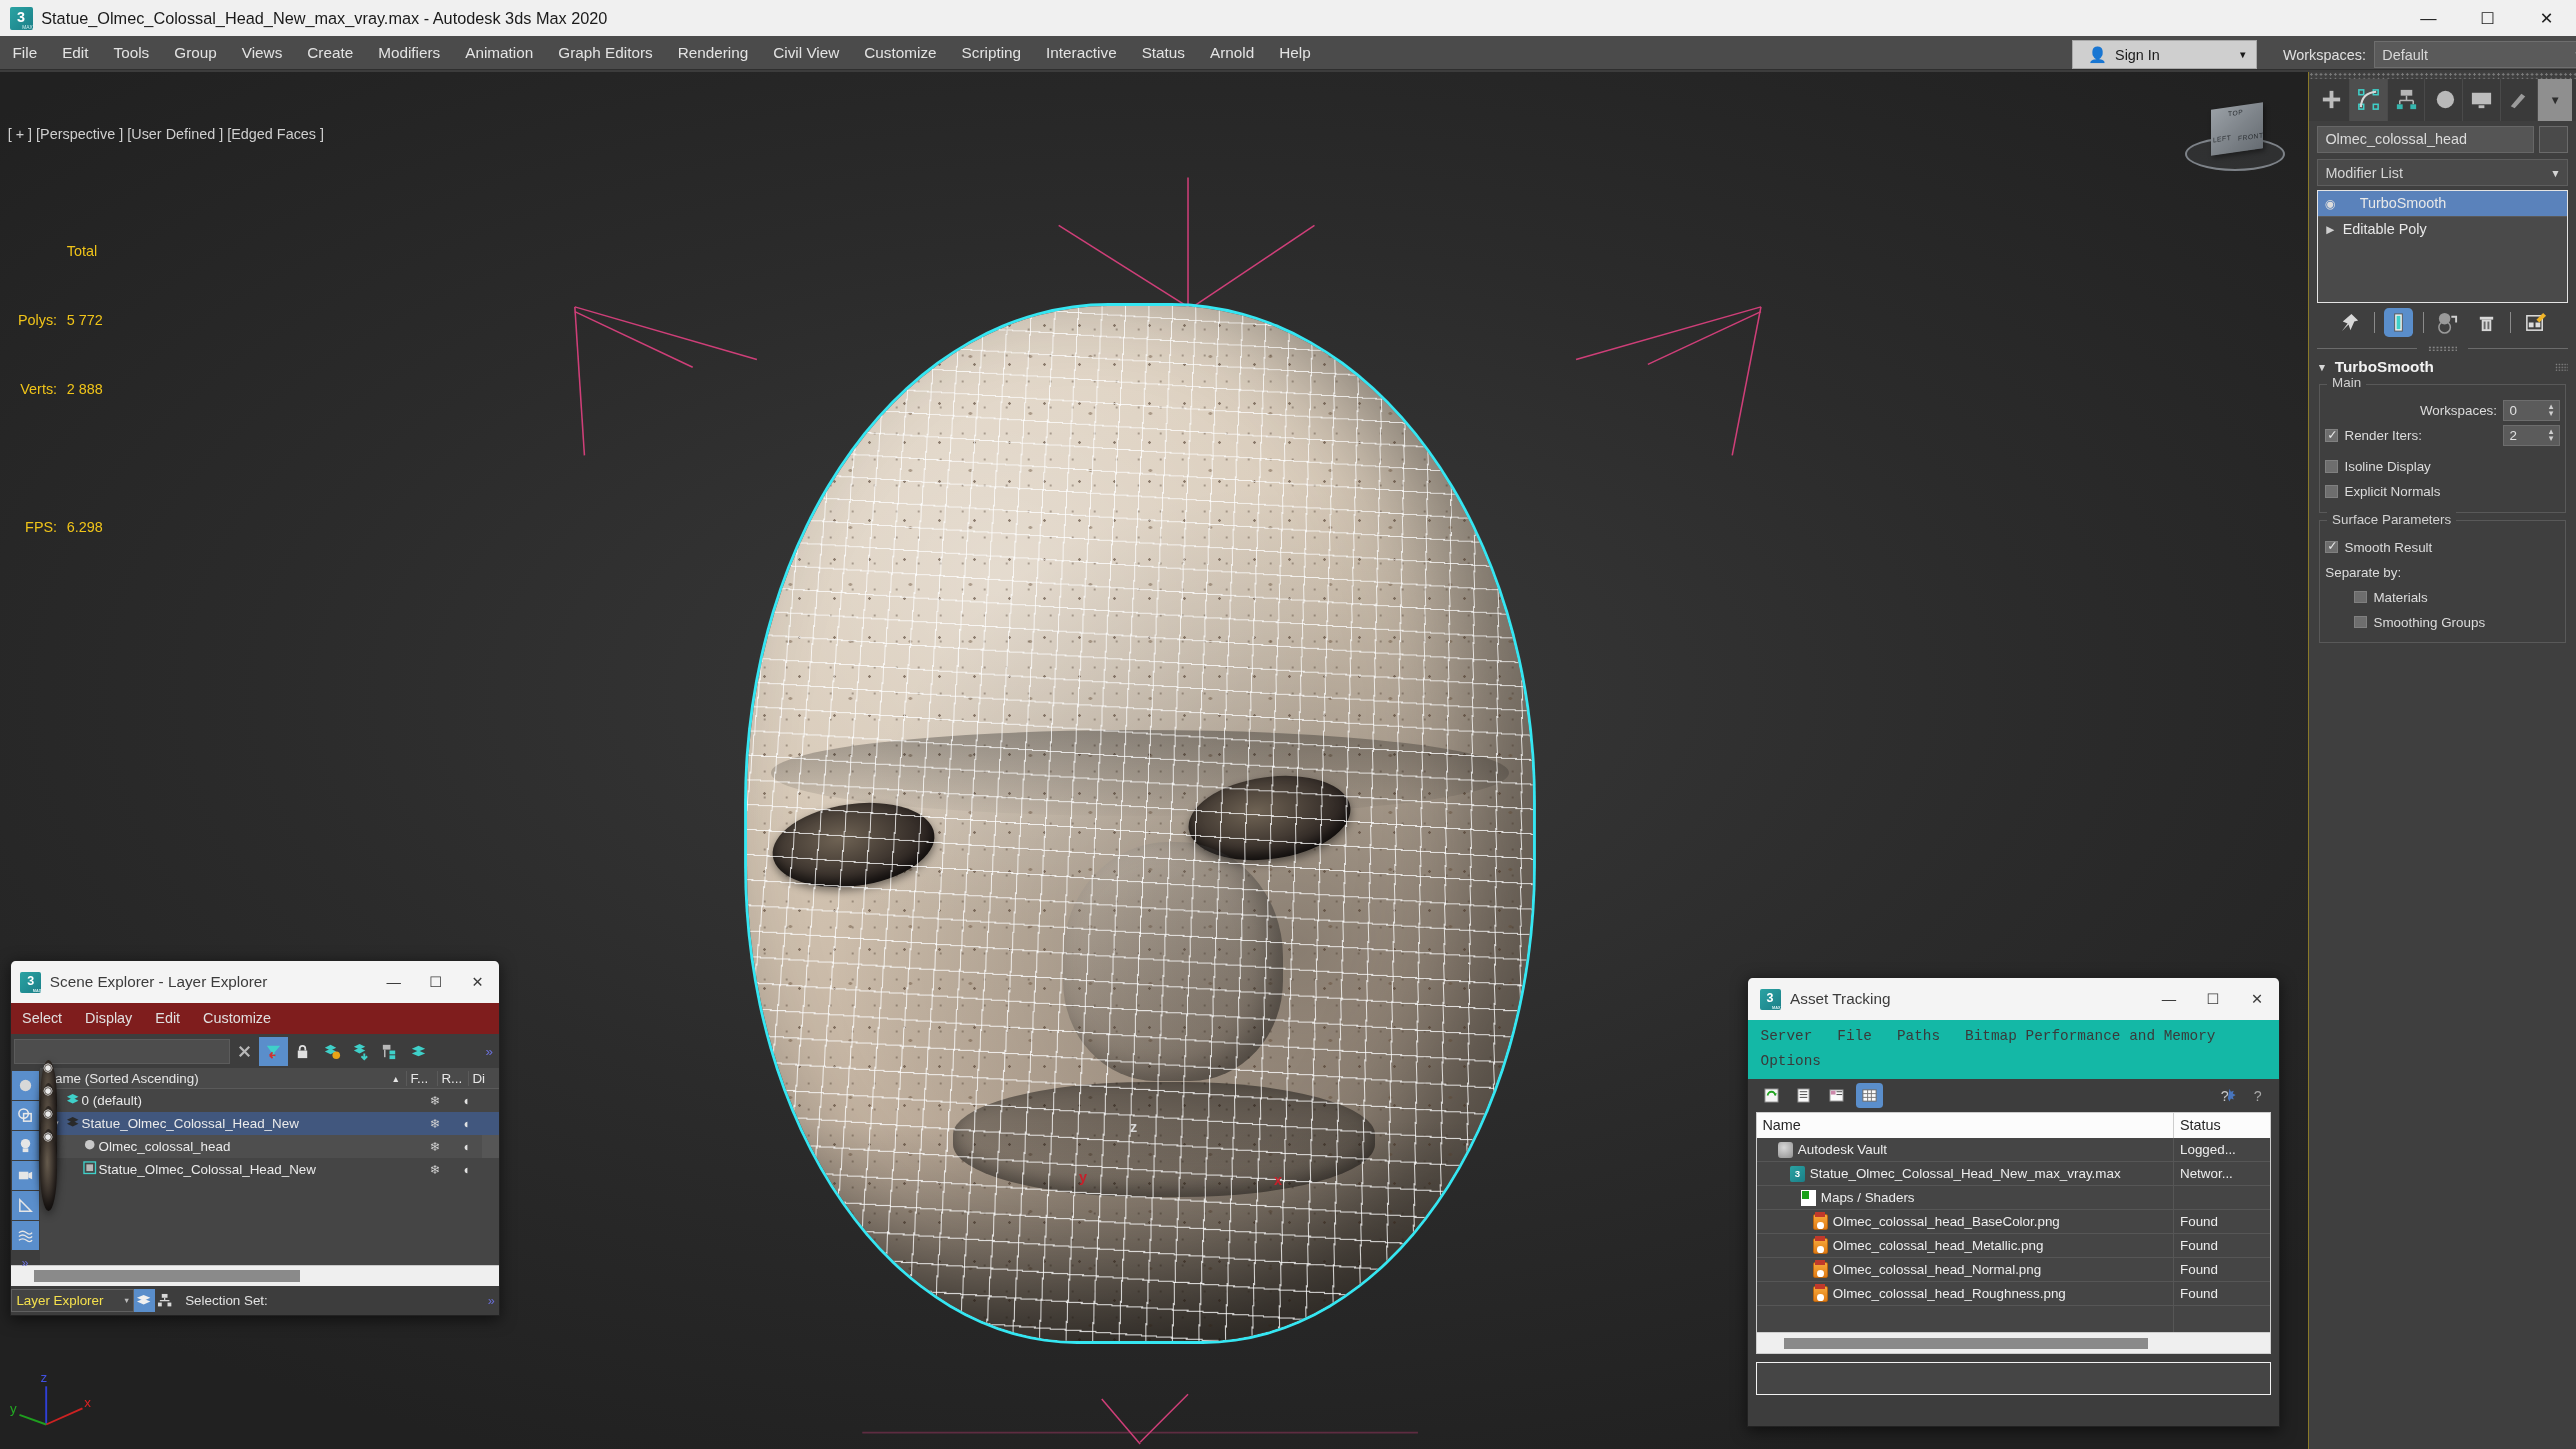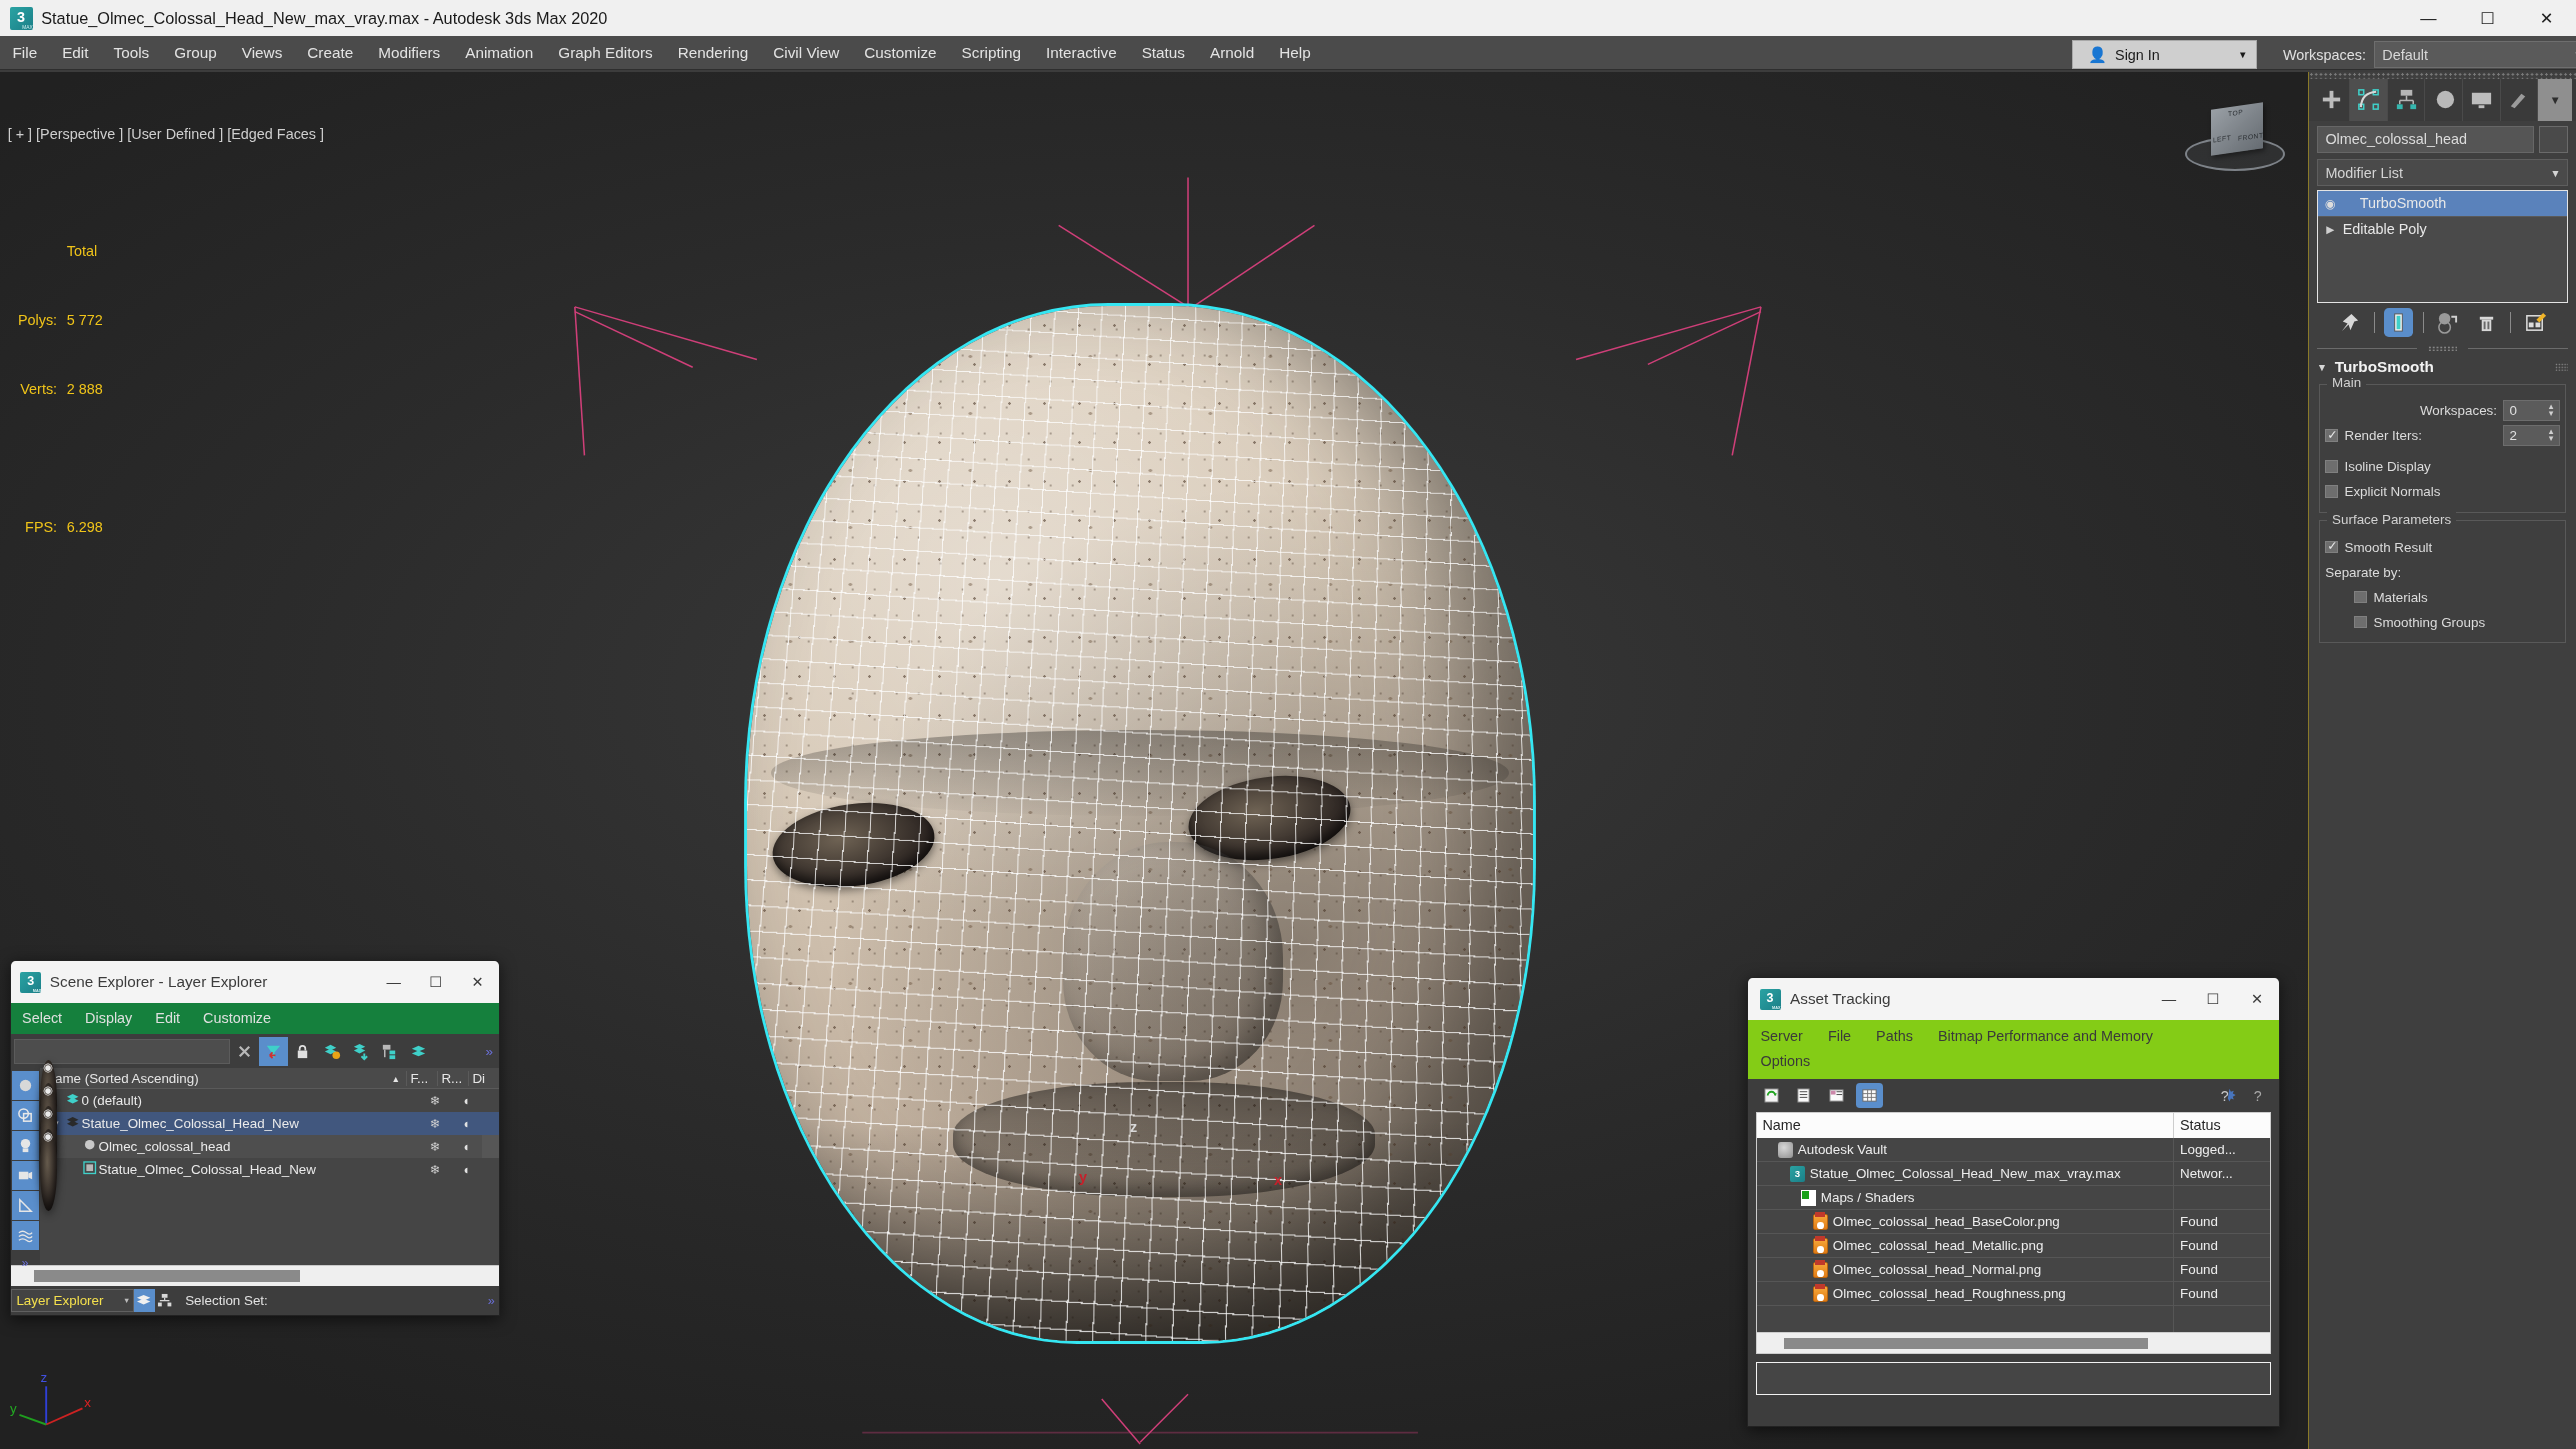--- a/index.html
+++ b/index.html
@@ -251,21 +251,21 @@
   .sexp-tb { height: 42px; background: #f4f4f4; display: flex; align-items: center; }
   .sexp-tb .ic {
     width: 21px; height: 21px; margin-left: 9.6px; margin-right: 8.6px;
     background: linear-gradient(135deg,#2aa3a3,#1b7f88); border-radius: 1.9px;
     color: #fff; font-size: 12.5px; font-weight: bold; text-align: center; line-height: 19px; position: relative;
   }
   .sexp-tb .ic::after { content:"MAX"; position:absolute; bottom:-1px; right:0; font-size:3.8px; color:#d7f0f0; line-height:4.8px; }
   .sexp-tb .t { font-size: 15.3px; color: #3c3c3c; }
   .sexp-tb .wb { margin-left: auto; display: flex; }
   .sexp-tb .wb div { width: 42px; height: 42px; display:flex; align-items:center; justify-content:center; font-size:14.4px; color:#3c3c3c; }
-  .sexp-menu { height: 31px; background: #15803d; display: flex; }
+  .sexp-menu { height: 31px; background: #7f1d1d; display: flex; }
   .sexp-menu div { padding: 0 11.5px; font-size: 14.4px; color: #e0e0e0; line-height: 31px; }
   .sexp-tools { height: 34px; background: #3d3d3d; display: flex; align-items: center; padding: 0 1.9px; }
   .sexp-search { width: 216px; height: 25px; background: #4d4d4d; border: 1px solid #5c5c5c; margin-left: 1.9px; }
   .st-ic { width: 29px; height: 29px; display:flex; align-items:center; justify-content:center; }
   .st-ic.on { background: #5a8ecb; }
   .sexp-body { display: flex; height: 197px; }
   .sexp-side { width: 29px; background: #3d3d3d; padding-top: 1.9px; }
   .sexp-side .si { width: 27px; height: 29px; background: #5a8ecb; margin: 1px; display:flex; align-items:center; justify-content:center; }
   .sexp-side .chev { text-align: center; color: #6a6fd8; font-size: 12.5px; margin-top: 5.7px; }
   .sexp-list { flex: 1; background: #454545; }
@@ -298,21 +298,21 @@
     border-radius: 5.7px 5.7px 0 0; overflow: hidden;
   }
   .atrk-tb { height: 42px; background: #f4f4f4; display: flex; align-items: center; }
   .atrk-tb .ic { width: 21px; height: 21px; margin-left: 11.5px; margin-right: 9.6px;
     background: linear-gradient(135deg,#2aa3a3,#1b7f88); border-radius: 1.9px;
     color: #fff; font-size: 12.5px; font-weight: bold; text-align: center; line-height: 19px; position: relative; }
   .atrk-tb .ic::after { content:"MAX"; position:absolute; bottom:-1px; right:0; font-size:3.8px; color:#d7f0f0; line-height:4.8px; }
   .atrk-tb .t { font-size: 15.3px; color: #3c3c3c; }
   .atrk-tb .wb { margin-left: auto; display: flex; }
   .atrk-tb .wb div { width: 44px; height: 42px; display:flex; align-items:center; justify-content:center; font-size:14.4px; color:#3c3c3c; }
-  .atrk-menu { background: #84cc16; padding: 3.8px 0 5.7px 0; }
+  .atrk-menu { background: #14b8a6; padding: 3.8px 0 5.7px 0; font-family: Liberation Mono, monospace; }
   .atrk-menu .ml { display: flex; }
   .atrk-menu .mi { padding: 0 12.5px; font-size: 14.4px; color: #3a3a3a; line-height: 25px; }
   .atrk-tools { height: 33px; background: #3d3d3d; display: flex; align-items: center; padding-left: 9.6px; }
   .at-ic { width: 27px; height: 25px; display:flex; align-items:center; justify-content:center; margin-right: 5.7px; }
   .at-ic.on { background: #5a8ecb; border-radius: 3.8px; }
   .atrk-table { margin: 0 7.7px; border: 1px solid #cdcdcd; background: #454545; }
   .at-hdr { height: 25px; background: #fcfcfc; display: flex; align-items: flex-end; font-size: 14.4px; color: #262626; }
   .at-hdr .n { flex: 1; padding-left: 5.7px; border-right: 1px solid #cdcdcd; line-height: 25px; }
   .at-hdr .s { width: 96px; padding-left: 5.7px; line-height: 25px; }
   .at-row { height: 24px; display: flex; align-items: center; font-size: 13.4px; color: #ededed; border-bottom: 1px solid #565656; }

